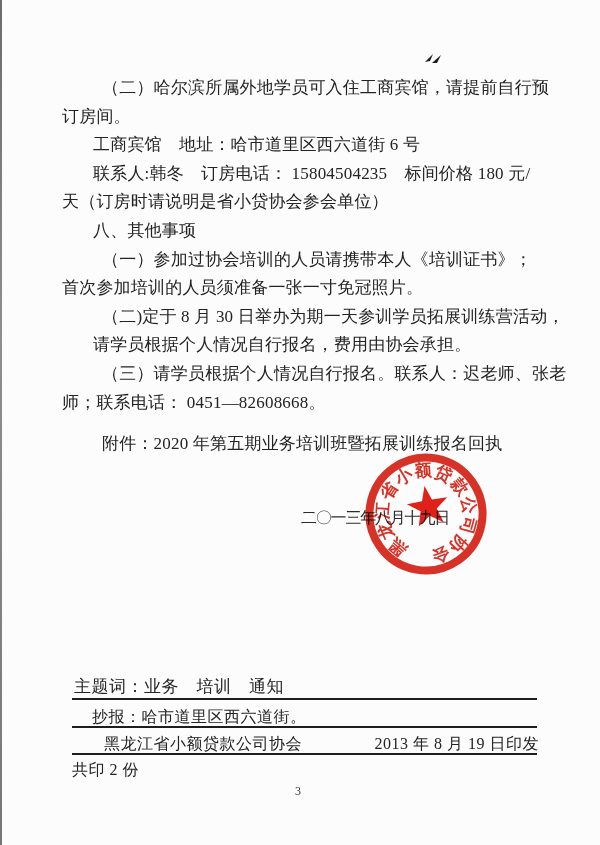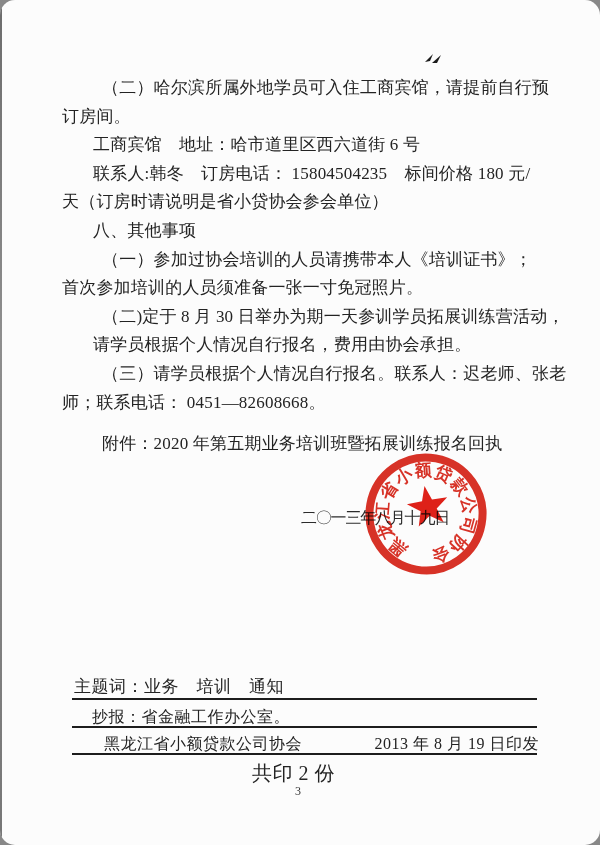--- a/index.html
+++ b/index.html
@@ -7,21 +7,20 @@
     background:#888;
     font-family:"Liberation Serif","DejaVu Serif",serif;
   }
   #page{
     position:relative;
     width:600px;height:845px;
     margin:0 auto;
     background:#fcfcfc;
     overflow:hidden;
     color:#232323;
-    border-radius:15px;
   }
   
   .scan-edge{
     position:absolute;left:0;top:0;width:2px;height:845px;
     background:linear-gradient(#3c3c3c,#6a6a6a 40%,#4a4a4a);
     opacity:.75;
   }
   
   .scan-mark{position:absolute;left:424px;top:51px;width:20px;height:15px;}
   
@@ -63,21 +62,21 @@
   }
   .footer-issuer-row{
     position:absolute;left:84px;top:734px;width:465px;
     display:flex;justify-content:space-between;
     font-size:16px;letter-spacing:.5px;white-space:nowrap;
   }
   .footer-issuer-row .issuer{padding-left:20px;}
   .footer-issuer-row .printdate{padding-right:10px;}
   .footer-copies{
     position:absolute;left:72px;top:760px;width:443px;
-    text-align:center;font-size:20px;letter-spacing:.5px;
+    text-align:left;font-size:16px;letter-spacing:.5px;
   }
   .page-number{
     position:absolute;left:0;top:784px;width:596px;
     text-align:center;font-size:12px;color:#333;
   }
 </style>
 </head>
 <body>
 
 <div id="page">
@@ -121,21 +120,21 @@
         <text transform="rotate(40.90909090909091)" x="0" y="-38" text-anchor="middle" fill="#d8271b" class="seal-char">款</text>
         <text transform="rotate(68.18181818181819)" x="0" y="-38" text-anchor="middle" fill="#d8271b" class="seal-char">公</text>
         <text transform="rotate(95.45454545454547)" x="0" y="-38" text-anchor="middle" fill="#d8271b" class="seal-char">司</text>
         <text transform="rotate(122.72727272727275)" x="0" y="-38" text-anchor="middle" fill="#d8271b" class="seal-char">协</text>
         <text transform="rotate(150)" x="0" y="-38" text-anchor="middle" fill="#d8271b" class="seal-char">会</text>
       </g>
   </svg>
 
   <div class="footer-subject">主题词：业务　培训　通知</div>
   <div class="rule rule1"></div>
-  <div class="footer-copyto">抄报：省金融工作办公室。</div>
+  <div class="footer-copyto">抄报：哈市道里区西六道街。</div>
   <div class="rule rule2"></div>
   <div class="footer-issuer-row">
     <span class="issuer">黑龙江省小额贷款公司协会</span>
     <span class="printdate">2013 年 8 月 19 日印发</span>
   </div>
   <div class="rule rule3"></div>
   <div class="footer-copies">共印 2 份</div>
 
   <div class="page-number">3</div>
 

